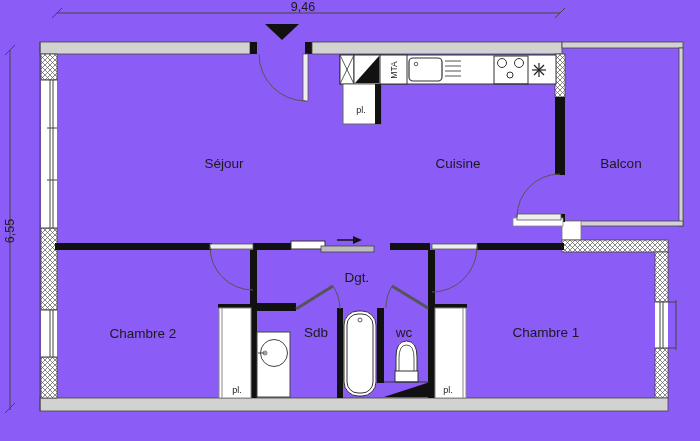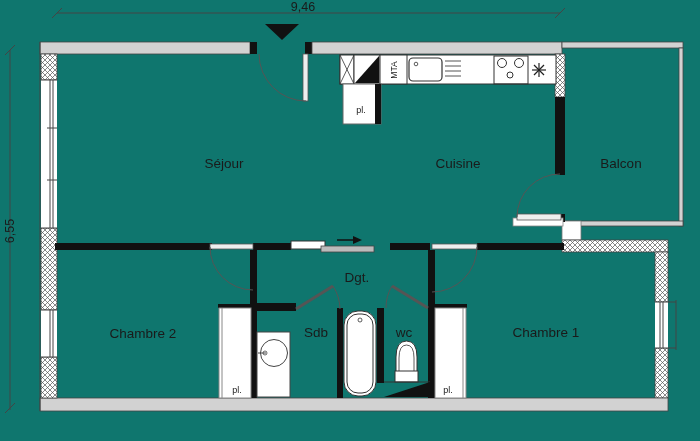--- a/index.html
+++ b/index.html
@@ -1,16 +1,16 @@
 <!DOCTYPE html>
 <html><head>
 <meta charset="utf-8">
 <style>
   html,body{margin:0;padding:0;background:#ffffff;}
-  .stage{width:700px;height:441px;position:relative;background:#0f766e;overflow:hidden;}
+  .stage{width:700px;height:441px;position:relative;background:#8b5cf6;overflow:hidden;}
   svg{display:block;}
   svg text{font-family:"Liberation Sans","DejaVu Sans",sans-serif;fill:#1a1a1a;}
   .room-label{font-size:13.5px;}
   .small-label{font-size:9px;}
   .dim-label{font-size:12.5px;}
   .mta-label{font-size:8.5px;}
 </style>
 </head>
 <body>
 

